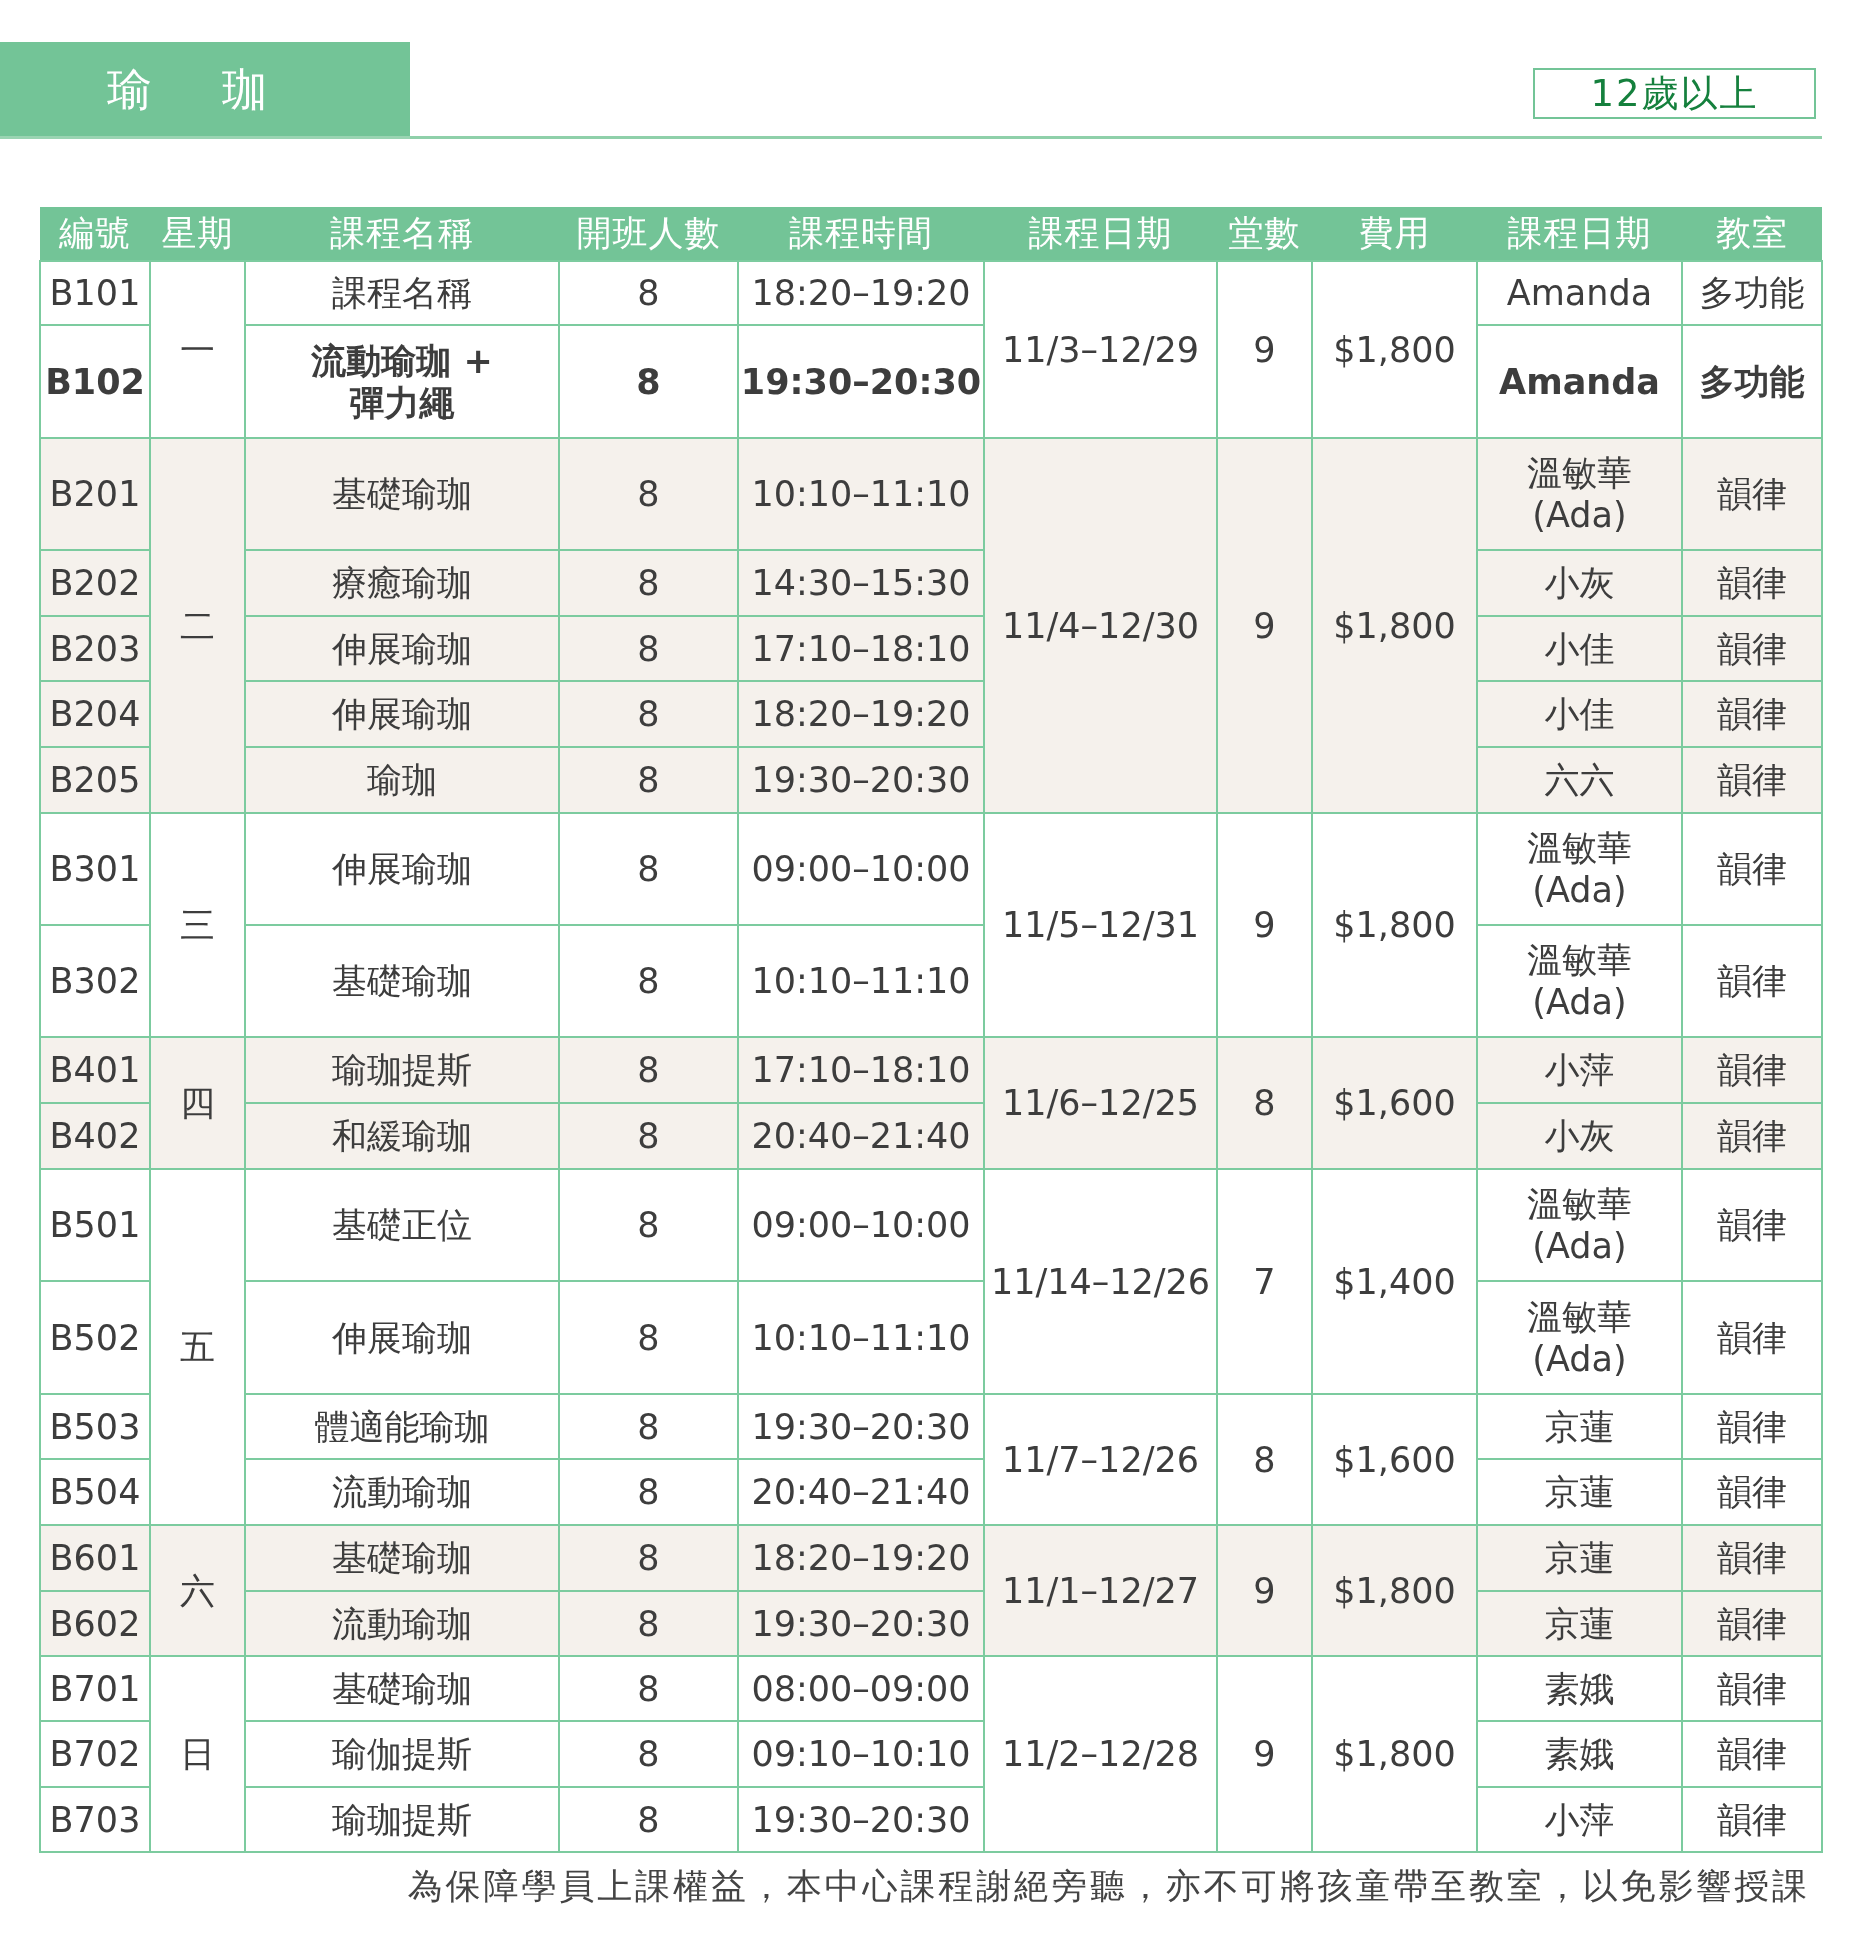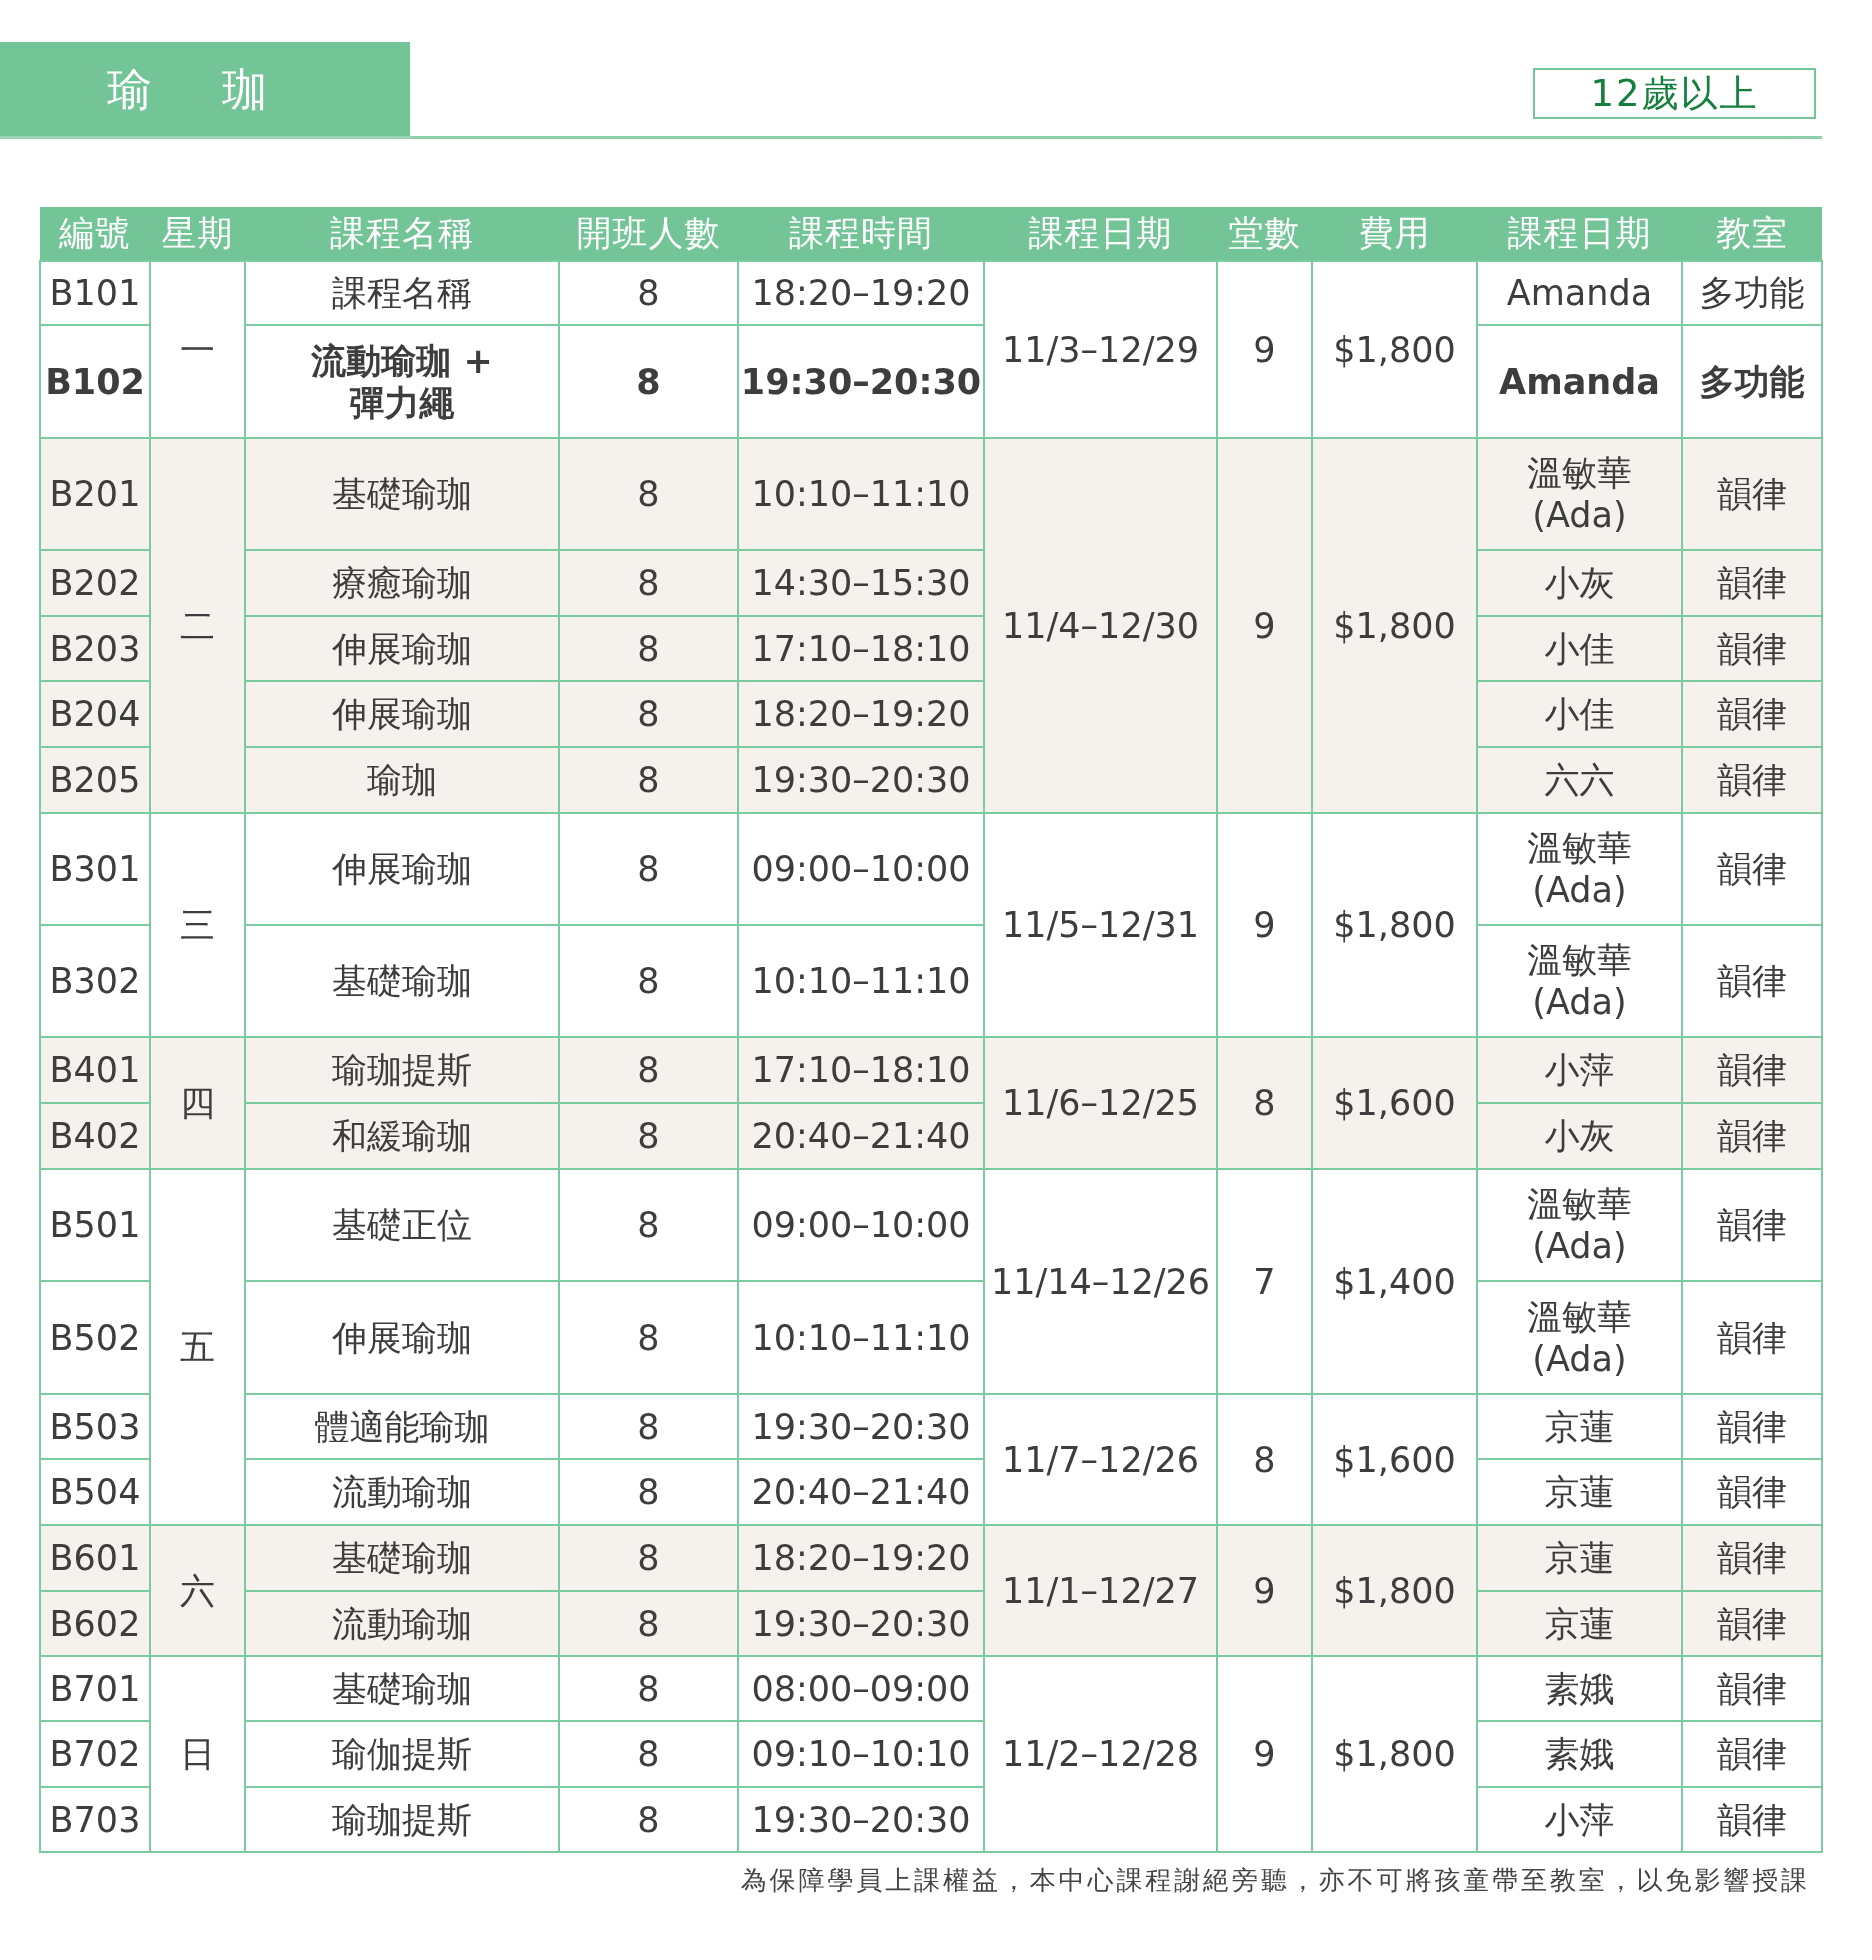--- a/index.html
+++ b/index.html
@@ -15,21 +15,21 @@
              border: 2.9px solid #73c497; color: #15803d; font-size: 37px;
              display: flex; align-items: center; justify-content: center; letter-spacing: 2px; box-sizing: border-box; }
   table.sched { position: absolute; left: 39px; top: 187px; border-collapse: collapse; table-layout: fixed;
                 width: 1782px; margin-top: 20px; }
   table.sched th { background: #73c497; color: #ffffff; font-weight: normal; font-size: 35px;
                    height: 53px; padding: 0; text-align: center; border: none; letter-spacing: 1px; }
   table.sched td { border: 2.9px solid #7ccb9f; text-align: center; vertical-align: middle;
                    font-size: 35px; padding: 0; line-height: 1.2; color: #3d3d3d; }
   tr.grp-alt td { background: #f5f1ec; }
   tr.grp td { background: #ffffff; }
-  .footer-note { position: absolute; right: 62px; top: 1863px; font-size: 26px; color: #444;
+  .footer-note { position: absolute; right: 62px; top: 1863px; font-size: 35px; color: #444;
                  letter-spacing: 2.9px; }
 </style>
 </head>
 <body>
 
 <div class="title-bar">
   <span class="ch" style="left:107px">瑜</span>
   <span class="ch" style="left:222px">珈</span>
 </div>
 <div class="title-under"></div>

